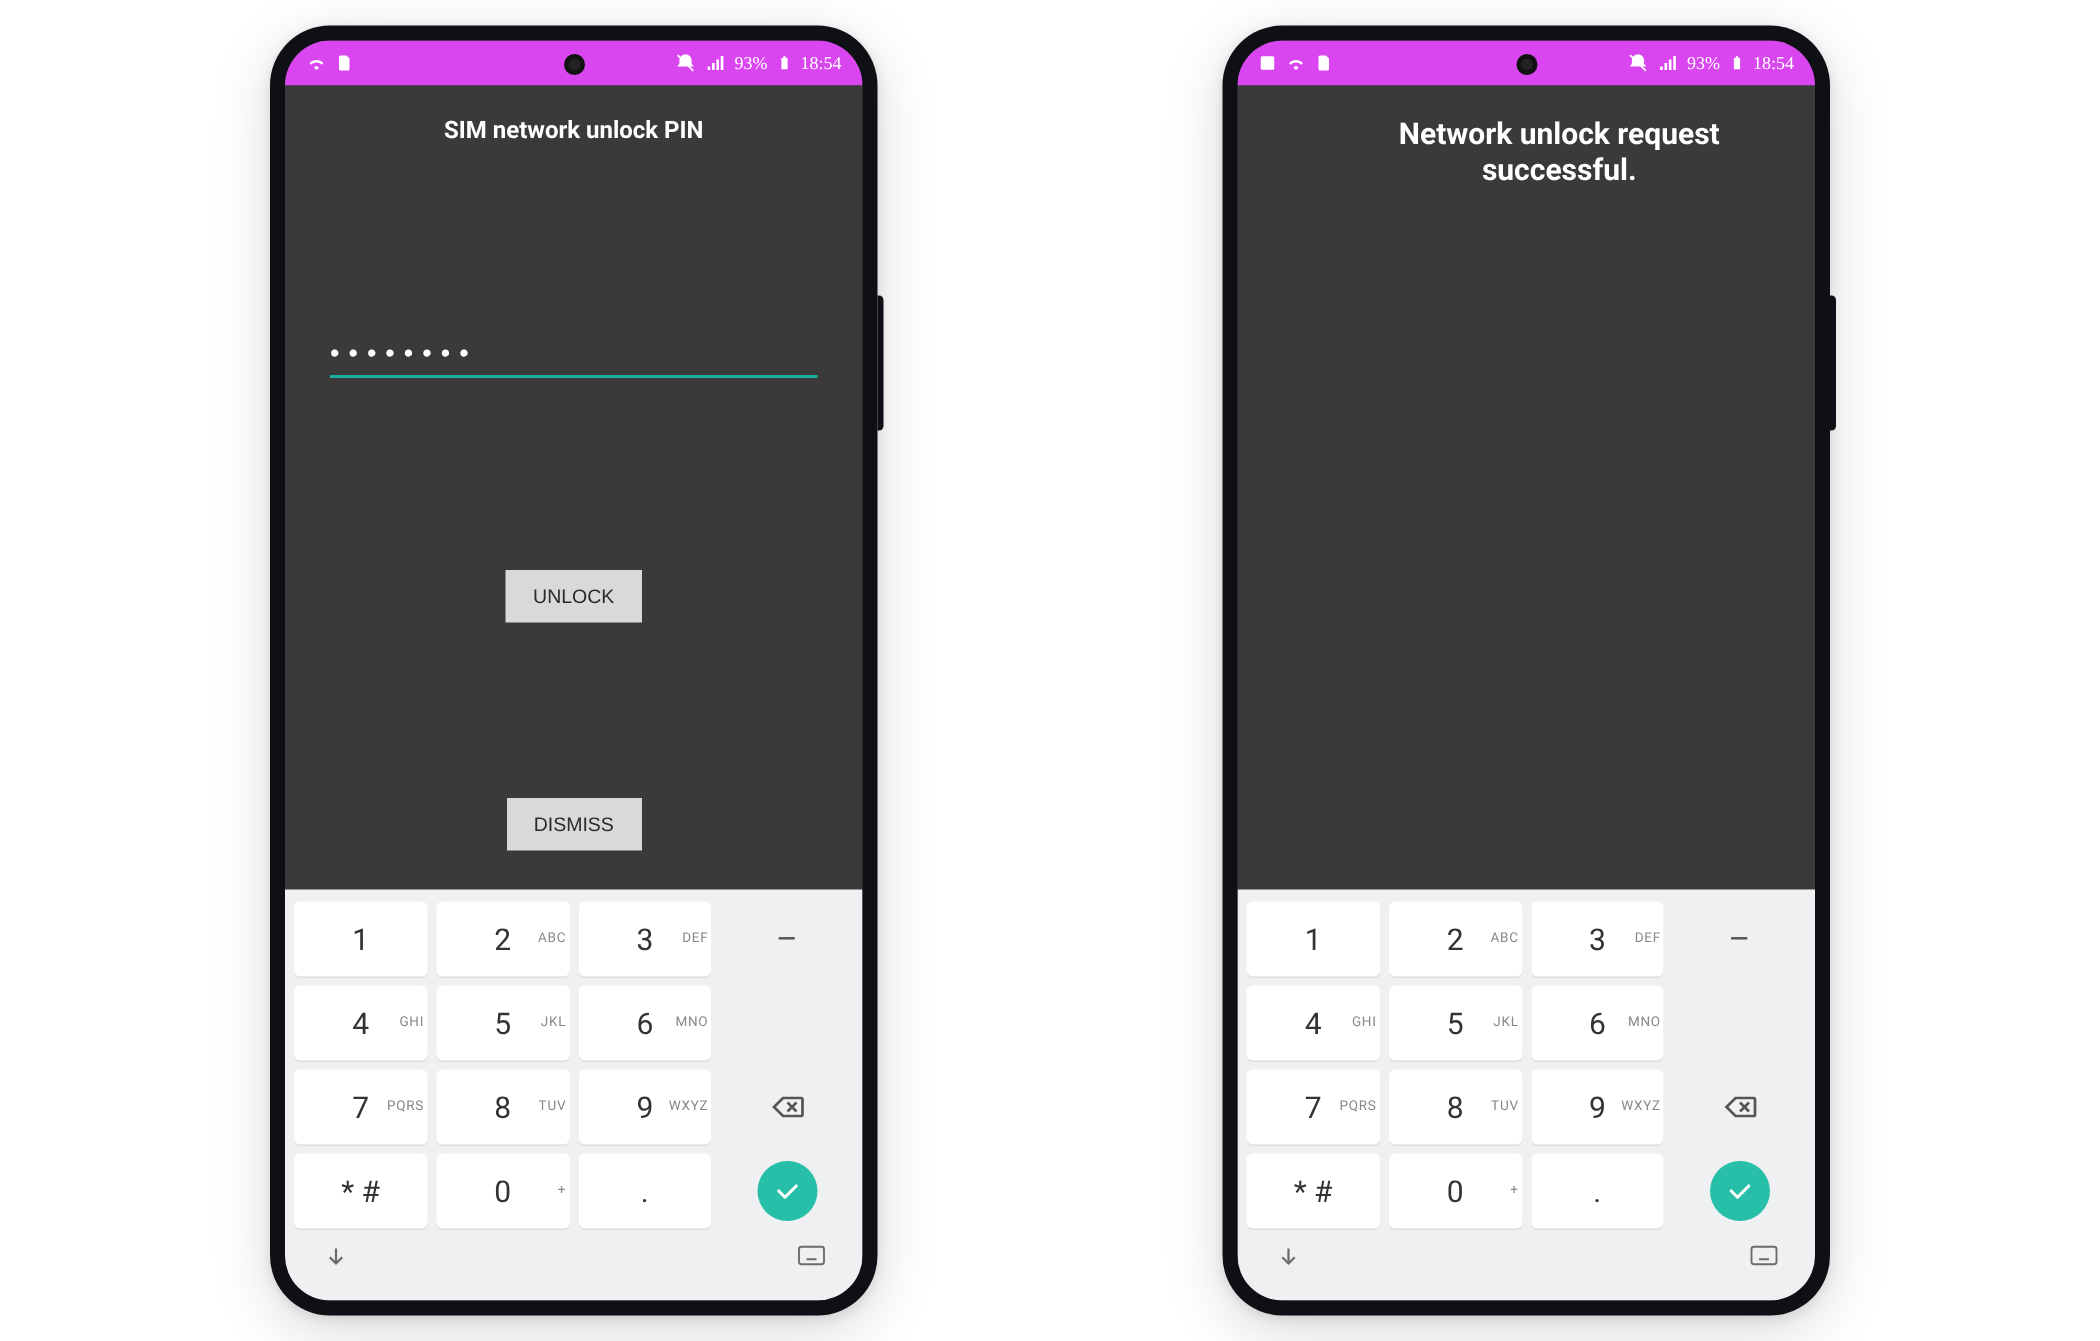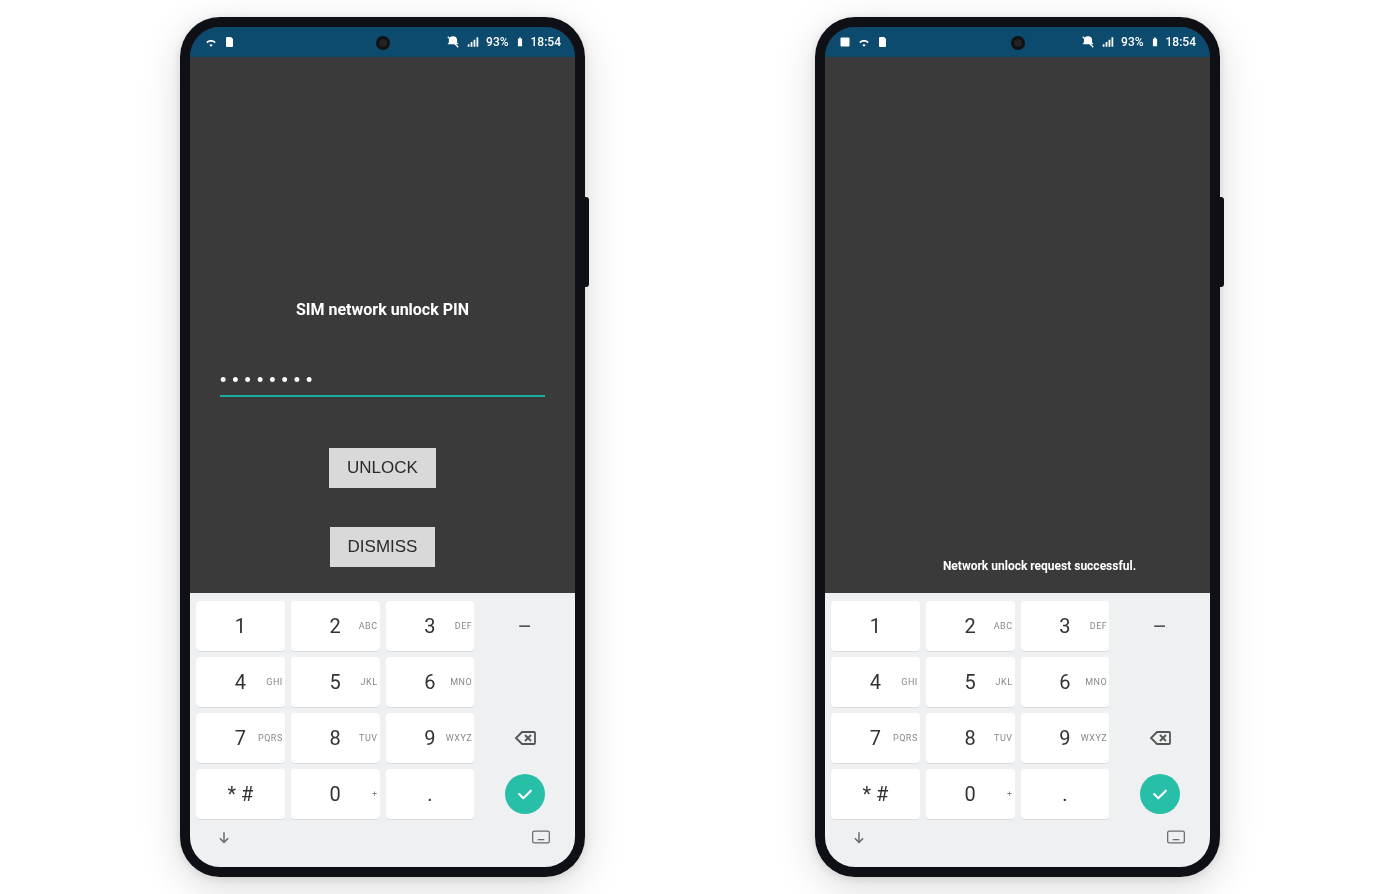--- a/index.html
+++ b/index.html
@@ -48,71 +48,72 @@
     background: #222;
     border-radius: 50%;
     left: 50%;
     top: 12px;
     transform: translateX(-50%);
     z-index: 5;
     box-shadow: 0 0 0 3px #111;
   }
   .status-bar {
     height: 30px;
-    background: #0c4a6e;
+    background: #d946ef;
     display: flex;
     justify-content: space-between;
     align-items: center;
     padding: 0 14px;
     color: #fff;
     font-size: 12px;
     font-weight: 500;
+    font-family: Liberation Serif, serif;
   }
   .status-left, .status-right { display: flex; align-items: center; gap: 6px; }
   .status-right span { font-size: 12px; }
   .content-area {
     flex: 1;
     background: #3a3a3a;
     display: flex;
     flex-direction: column;
     align-items: center;
-    justify-content: flex-end;
+    justify-content: space-between;
     padding: 20px 30px;
     color: #fff;
     gap: 27px;
   }
   .prompt-title {
     font-size: 16px;
     font-weight: bold;
     margin-bottom: 20px;
     text-align: center;
   }
   .success-msg {
-    font-size: 12px;
+    font-size: 20px;
     font-weight: bold;
     text-align: center;
     margin-left: 44px;
   }
   .pin-input {
     width: 100%;
     border: none;
     border-bottom: 2px solid #1aae9f;
     background: transparent;
     color: #fff;
     font-size: 18px;
     letter-spacing: 6px;
     padding: 4px 0;
     margin-bottom: 18px;
     outline: none;
   }
   .btn {
     background: #d9d9d9;
     border: none;
     color: #2a2a2a;
-    font-size: 17px;
+    font-size: 13px;
     font-weight: 500;
     padding: 10px 18px;
     margin: 6px 0;
     min-width: 90px;
     cursor: pointer;
   }
   .keyboard {
     background: #eef0f2;
     padding: 8px 6px 4px 6px;
   }

